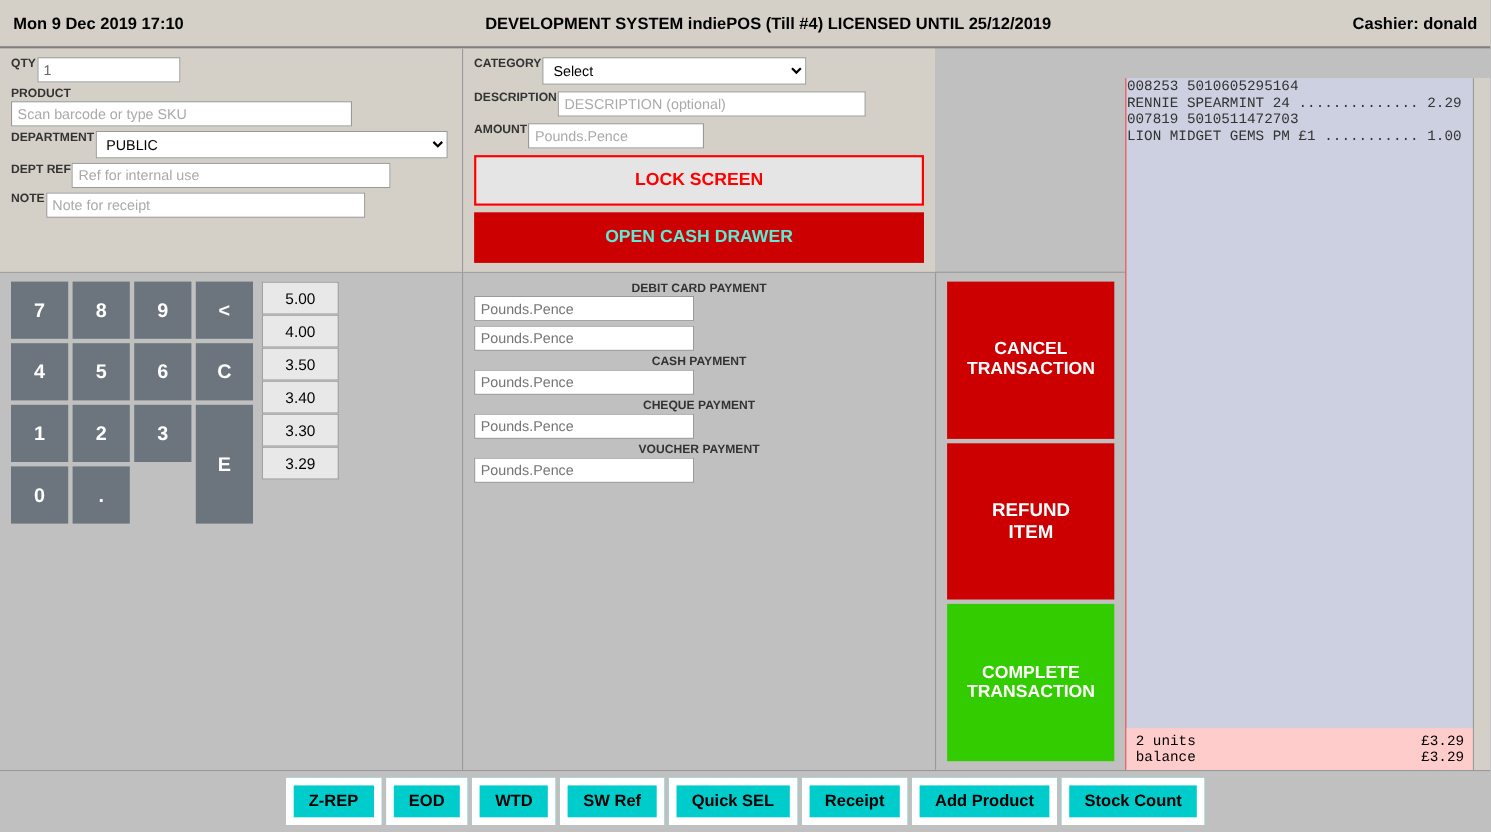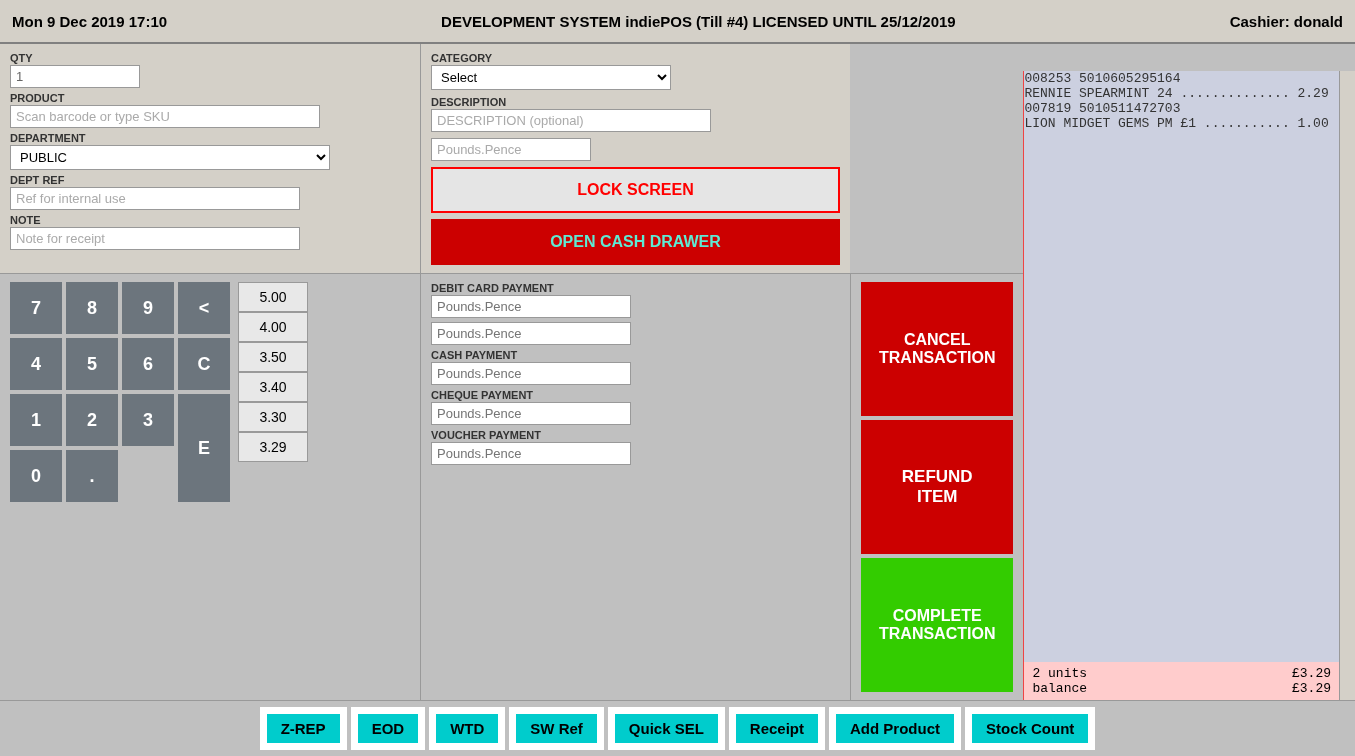--- a/index.html
+++ b/index.html
@@ -39,21 +39,20 @@
       width: 420px;
       padding: 8px 10px;
       display: flex;
       flex-direction: column;
       gap: 4px;
       flex-shrink: 0;
     }
 
     .field-group {
       display: flex;
-      flex-direction: column;
       gap: 1px;
     }
 
     .field-label {
       font-size: 11px;
       color: #333;
       font-weight: bold;
       text-transform: uppercase;
     }
 
@@ -190,20 +189,21 @@
       flex-direction: column;
       gap: 1px;
       margin-bottom: 4px;
     }
 
     .payment-label {
       font-size: 11px;
       font-weight: bold;
       color: #333;
       text-transform: uppercase;
+      text-align: center;
     }
 
     .payment-input {
       background: white;
       border: 1px solid #999;
       padding: 3px 5px;
       font-size: 13px;
       color: #aaa;
       width: 200px;
     }
@@ -388,20 +388,21 @@
             <option>Select</option>
           </select>
         </div>
 
         <div class="field-group">
           <span class="field-label">DESCRIPTION</span>
           <input class="field-input" type="text" placeholder="DESCRIPTION (optional)" style="width: 280px;">
         </div>
 
         <div class="field-group">
+          <span class="field-label">AMOUNT</span>
           <input class="field-input" type="text" placeholder="Pounds.Pence" style="width: 160px;">
         </div>
 
         <button class="lock-btn">LOCK SCREEN</button>
         <button class="cash-drawer-btn">OPEN CASH DRAWER</button>
       </div>
 
     </div>
 
     <div class="full-bottom">

